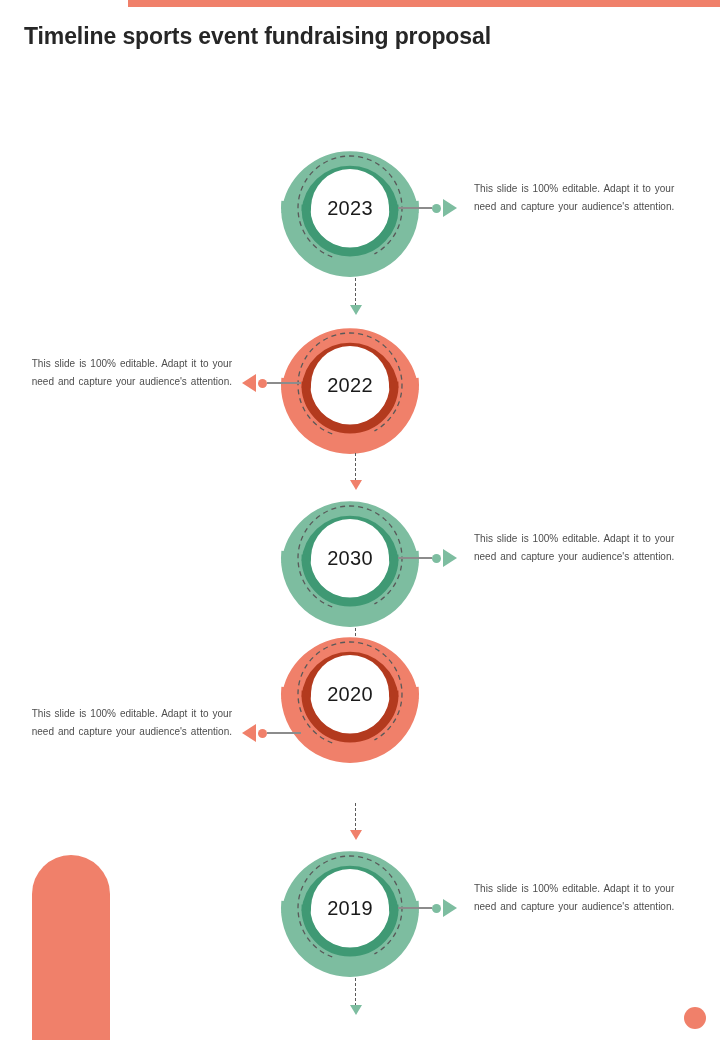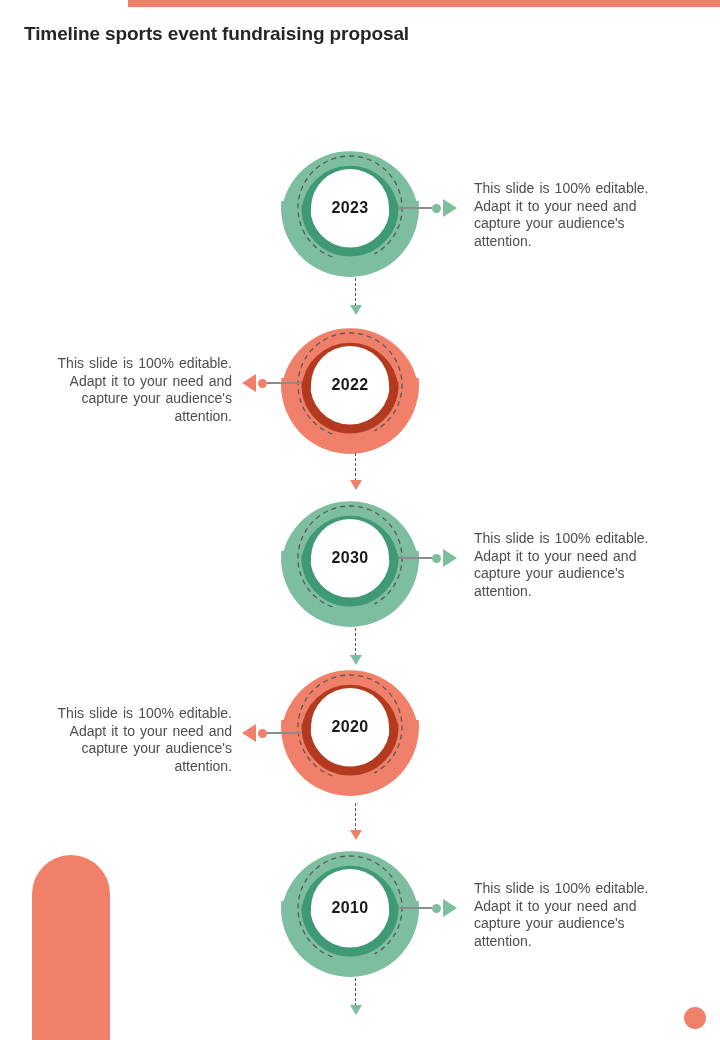--- a/index.html
+++ b/index.html
@@ -32,21 +32,21 @@
     left: 684px; top: 1007px;
     width: 22px; height: 22px;
     border-radius: 50%;
     background: #f0806a;
   }
 
   
   .page-title {
     position: absolute;
     left: 24px; top: 23px;
-    font-size: 19px;
+    font-size: 23px;
     font-weight: bold;
     color: #262626;
     letter-spacing: -0.1px;
     white-space: nowrap;
   }
 
   
   .node {
     position: absolute;
     left: 280px;
@@ -55,21 +55,21 @@
   .node .ring-svg {
     position: absolute;
     left: -8px; top: -8px;
     width: 156px; height: 156px;
     overflow: visible;
   }
   .year {
     position: absolute;
     left: 0; top: 0; width: 140px; height: 140px;
     display: flex; align-items: center; justify-content: center;
-    font-size: 16px; font-weight: bold;
+    font-size: 20px; font-weight: normal;
     color: #1a1a1a;
     letter-spacing: 0.3px;
   }
 
   
   .connector {
     position: absolute;
     height: 20px;
     display: flex; align-items: center;
   }
@@ -90,21 +90,21 @@
     flex: 0 0 auto;
     margin: 0 2px;
   }
   .connector.right .conn-arrow { border-left: 14px solid currentColor; }
   .connector.left  .conn-arrow { border-right: 14px solid currentColor; }
 
   
   .desc {
     position: absolute;
     width: 206px;
-    font-size: 14px;
+    font-size: 10px;
     line-height: 17.5px;
     color: #4d4d4d;
     word-spacing: 1.2px;
   }
   .desc.right { left: 474px; text-align: left; }
   .desc.left  { left: 26px;  text-align: right; }
 
   
   .vlink {
     position: absolute;
@@ -189,21 +189,21 @@
     <div class="connector right" style="top: 548px; color: rgb(125, 189, 160);">
       <div class="conn-line"></div>
       <div class="conn-dot" style="background: rgb(125, 189, 160);"></div>
       <div class="conn-arrow"></div>
     </div>
     <div class="desc right" style="top: 530px;">This slide is 100% editable. Adapt it to your need and capture your audience's attention.</div>
     <div class="vlink" style="top: 628px;">
       <div class="vdash"></div>
       <div class="vtri" style="border-top: 10px solid rgb(125, 189, 160);"></div>
     </div>
-    <div class="node" style="top: 657px;">
+    <div class="node" style="top: 624px;">
       <svg class="ring-svg" viewBox="0 0 156 156">
         <path d="M 20.317730068640152 84.06265086952392 A 58 58 0 0 1 135.68226993135985 84.0626508695239" fill="none" stroke="#f0806a" stroke-width="22"></path>
         <path d="M 135.68226993135985 71.9373491304761 A 58 58 0 1 1 20.317730068640145 71.93734913047612" fill="none" stroke="#f0806a" stroke-width="22"></path>
         <path d="M 34.107181788567736 81.06928484474152 A 44 44 0 0 1 121.89281821143226 81.06928484474152" fill="none" stroke="#b33a1e" stroke-width="9"></path>
         <path d="M 121.89281821143226 74.93071515525848 A 44 44 0 1 1 34.10718178856773 74.93071515525851" fill="none" stroke="#b33a1e" stroke-width="9"></path>
         <circle cx="78" cy="78" r="39" fill="#ffffff"></circle>
         <path d="M 60.214952547065224 126.86401628086725 A 52 52 0 1 1 102.41252126486633 123.9132748286642" fill="none" stroke="#595959" stroke-width="1.3" stroke-dasharray="5 4"></path>
       </svg>
       <div class="year">2020</div>
     </div>
@@ -219,21 +219,21 @@
     </div>
     <div class="node" style="top: 838px;">
       <svg class="ring-svg" viewBox="0 0 156 156">
         <path d="M 20.317730068640152 84.06265086952392 A 58 58 0 0 1 135.68226993135985 84.0626508695239" fill="none" stroke="#7dbda0" stroke-width="22"></path>
         <path d="M 135.68226993135985 71.9373491304761 A 58 58 0 1 1 20.317730068640145 71.93734913047612" fill="none" stroke="#7dbda0" stroke-width="22"></path>
         <path d="M 34.107181788567736 81.06928484474152 A 44 44 0 0 1 121.89281821143226 81.06928484474152" fill="none" stroke="#3f9974" stroke-width="9"></path>
         <path d="M 121.89281821143226 74.93071515525848 A 44 44 0 1 1 34.10718178856773 74.93071515525851" fill="none" stroke="#3f9974" stroke-width="9"></path>
         <circle cx="78" cy="78" r="39" fill="#ffffff"></circle>
         <path d="M 60.214952547065224 126.86401628086725 A 52 52 0 1 1 102.41252126486633 123.9132748286642" fill="none" stroke="#595959" stroke-width="1.3" stroke-dasharray="5 4"></path>
       </svg>
-      <div class="year">2010</div>
+      <div class="year">2019</div>
     </div>
     <div class="connector right" style="top: 898px; color: rgb(125, 189, 160);">
       <div class="conn-line"></div>
       <div class="conn-dot" style="background: rgb(125, 189, 160);"></div>
       <div class="conn-arrow"></div>
     </div>
     <div class="desc right" style="top: 880px;">This slide is 100% editable. Adapt it to your need and capture your audience's attention.</div>
     <div class="vlink" style="top: 978px;">
       <div class="vdash"></div>
       <div class="vtri" style="border-top: 10px solid rgb(125, 189, 160);"></div>

